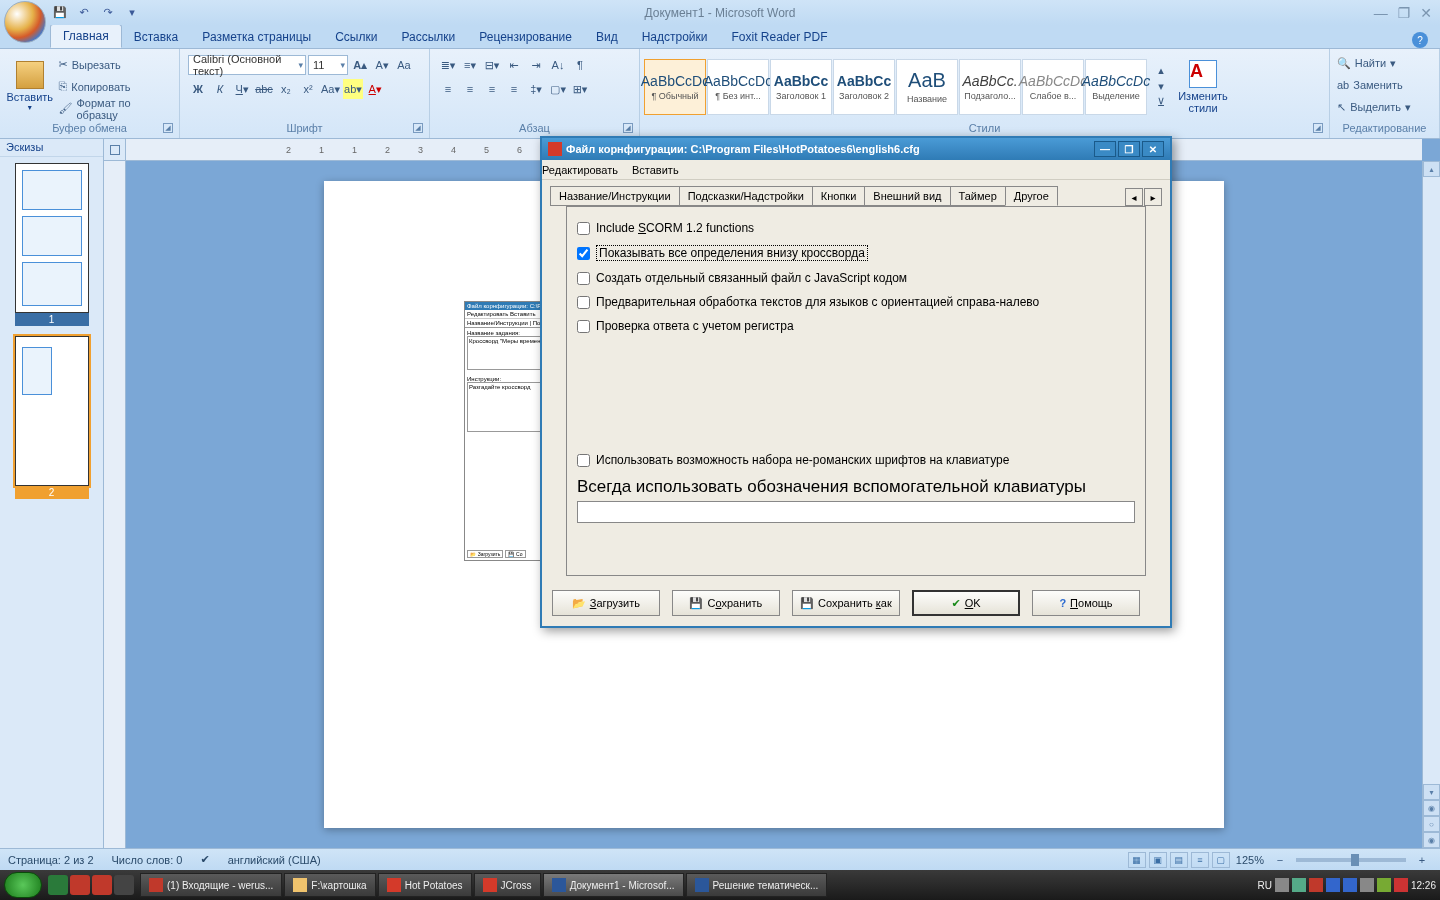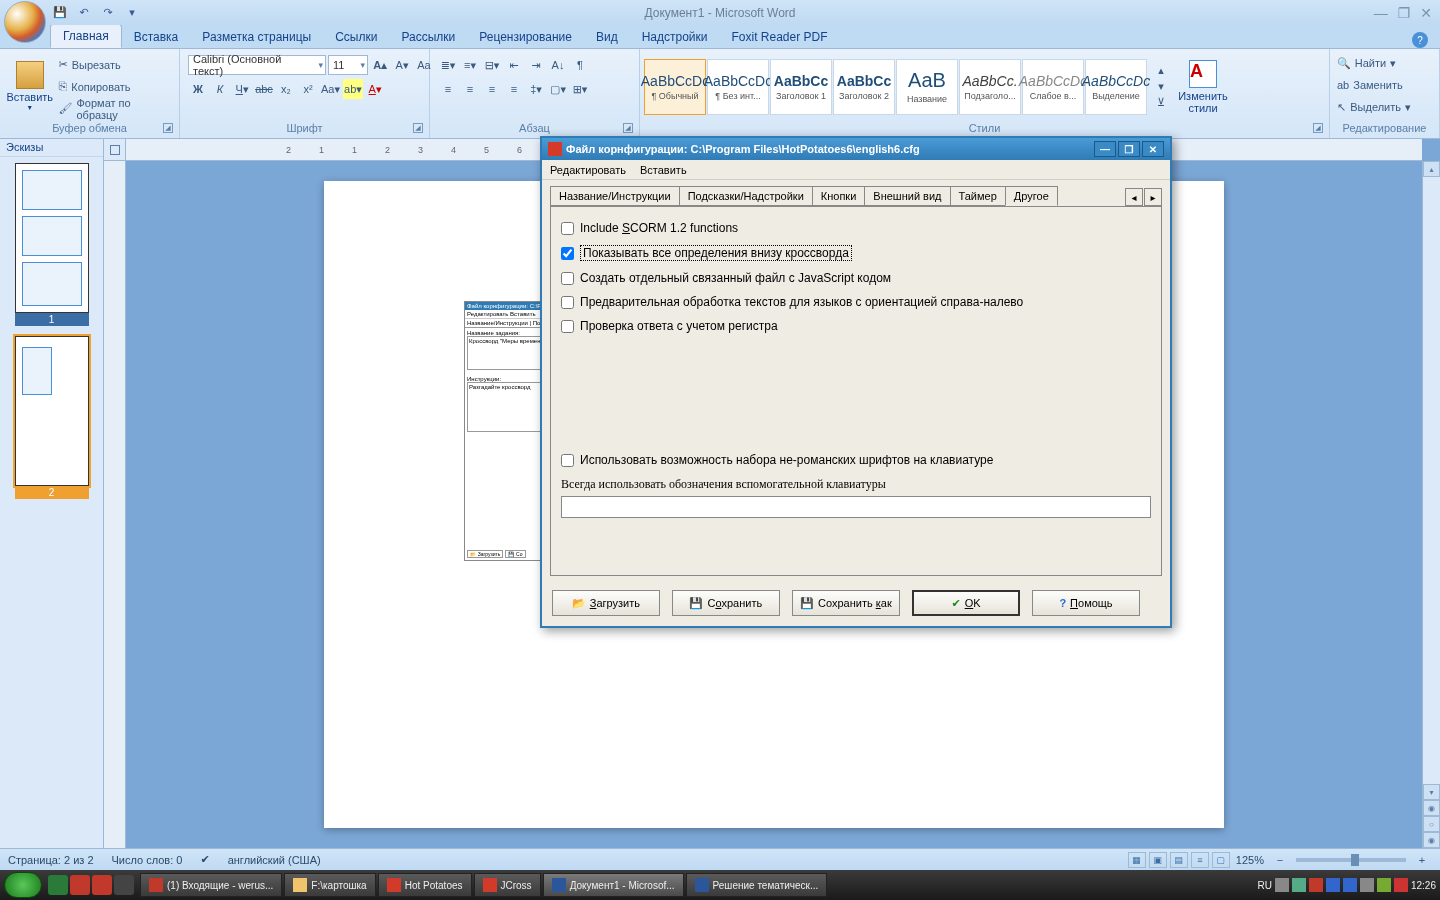--- a/index.html
+++ b/index.html
@@ -59,36 +59,36 @@
 .page .embedded .et{background:#2f7bb5;color:#fff;padding:1px 2px;font-size:6px;}
 .page .embedded .ebody{padding:2px;}
 .page .embedded .ebtn{display:inline-block;border:1px solid #999;padding:0 2px;margin-top:2px;font-size:5px;}
 
 
 .dialog{position:absolute;left:540px;top:136px;width:632px;background:#efece3;border:2px solid #2f7bb5;box-shadow:3px 3px 10px rgba(0,0,0,0.4);z-index:50;}
 .dialog .dtitle{height:22px;background:linear-gradient(#4a9bd6,#2f7bb5);color:#fff;display:flex;align-items:center;padding:0 6px;font-size:11px;font-weight:bold;}
 .dialog .dtitle .dico{width:14px;height:14px;background:#d43a2a;margin-right:4px;}
 .dialog .dwinbtns{margin-left:auto;display:flex;gap:2px;}
 .dialog .dwinbtns span{width:22px;height:16px;background:#3a8ac5;border:1px solid #1a5a8a;color:#fff;display:flex;align-items:center;justify-content:center;font-size:10px;}
-.dialog .dmenu{height:20px;background:#efece3;display:flex;align-items:center;gap:14px;padding:0 8px;font-size:11px;border-bottom:1px solid #d0cdc2;}
+.dialog .dmenu{height:20px;background:#efece3;display:flex;align-items:center;gap:14px;padding:0 0;font-size:11px;border-bottom:1px solid #d0cdc2;}
 .dialog .dtabs{height:26px;display:flex;align-items:flex-end;padding:0 8px;gap:0;}
 .dialog .dtab{padding:3px 8px;border:1px solid #888;background:#efece3;font-size:11px;margin-right:-1px;position:relative;}
 .dialog .dtab.active{background:#efece3;border-bottom:1px solid #efece3;z-index:2;}
 .dialog .dtab-nav{margin-left:auto;display:flex;gap:1px;}
 .dialog .dtab-nav span{width:18px;height:18px;border:1px solid #888;display:flex;align-items:center;justify-content:center;font-size:10px;}
-.dialog .dcontent{border:1px solid #888;margin:0 8px 8px;padding:14px 10px 10px;background:#efece3;min-height:370px;position:relative;}
+.dialog .dcontent{border:1px solid #888;margin:0 24px 8px;padding:14px 10px 10px;background:#efece3;min-height:370px;position:relative;}
 .dialog .chk{display:flex;align-items:center;gap:6px;margin-bottom:10px;font-size:12px;}
 .dialog .chk input{width:13px;height:13px;}
 .dialog .chk .focused{border:1px dotted #000;padding:0 2px;}
 .dialog .tbox{width:100%;height:22px;border:1px solid #888;background:#fff;margin-top:4px;}
 .dialog .dbtns{display:flex;gap:12px;padding:6px 10px 10px;justify-content:flex-start;}
 .dialog .dbtn{width:108px;height:26px;border:1px solid #888;background:linear-gradient(#fdfdfb,#e6e3d8);display:flex;align-items:center;justify-content:center;gap:4px;font-size:11px;}
 .dialog .dbtn.default{border:2px solid #333;}
 .dialog .dbtn u{text-decoration:underline;}
-.dialog .static-label{font-size:12px;font-family:Liberation Serif, serif;}
+.dialog .static-label{font-size:17px;}
 
 
 .statusbar{height:22px;background:linear-gradient(#cfe4f7,#bfdaf3);border-top:1px solid #9db9d6;display:flex;align-items:center;font-size:11px;color:#2a4a6a;padding:0 8px;gap:18px;}
 .statusbar .right{margin-left:auto;display:flex;align-items:center;gap:6px;}
 .zoom-slider{width:110px;height:4px;background:#9db9d6;position:relative;}
 .zoom-slider .knob{position:absolute;left:55px;top:-4px;width:8px;height:12px;background:#6a8fb5;}
 .viewbtns span{width:18px;height:16px;border:1px solid #9db9d6;display:inline-flex;align-items:center;justify-content:center;font-size:9px;color:#3a6ea5;}
 
 
 .taskbar{height:30px;background:linear-gradient(#3a3a3a,#1a1a1a);display:flex;align-items:center;padding:0 4px;gap:2px;}
@@ -160,21 +160,21 @@
             <span>Формат по образцу</span>
           </div>
       </div>
     </div>
     <div class="group-label"><span>Буфер обмена</span><span class="launcher">◢</span></div>
   </div>
 
   <div class="group" style="width:250px">
     <div class="group-body" style="flex-direction:column;align-items:flex-start;gap:4px;padding:4px;">
       <div style="display:flex;gap:2px;">
-        <div class="combo" style="width:138px">Calibri (Основной текст)</div>
+        <div class="combo" style="width:118px">Calibri (Основной текст)</div>
         <div class="combo" style="width:40px">11</div>
         <span class="rbtn" style="font-weight:bold">A▴</span>
         <span class="rbtn">A▾</span>
         <span class="rbtn">Aa</span>
       </div>
       <div style="display:flex;gap:2px;">
         <span class="rbtn">
             <b>Ж</b>
           </span>
         <span class="rbtn">

